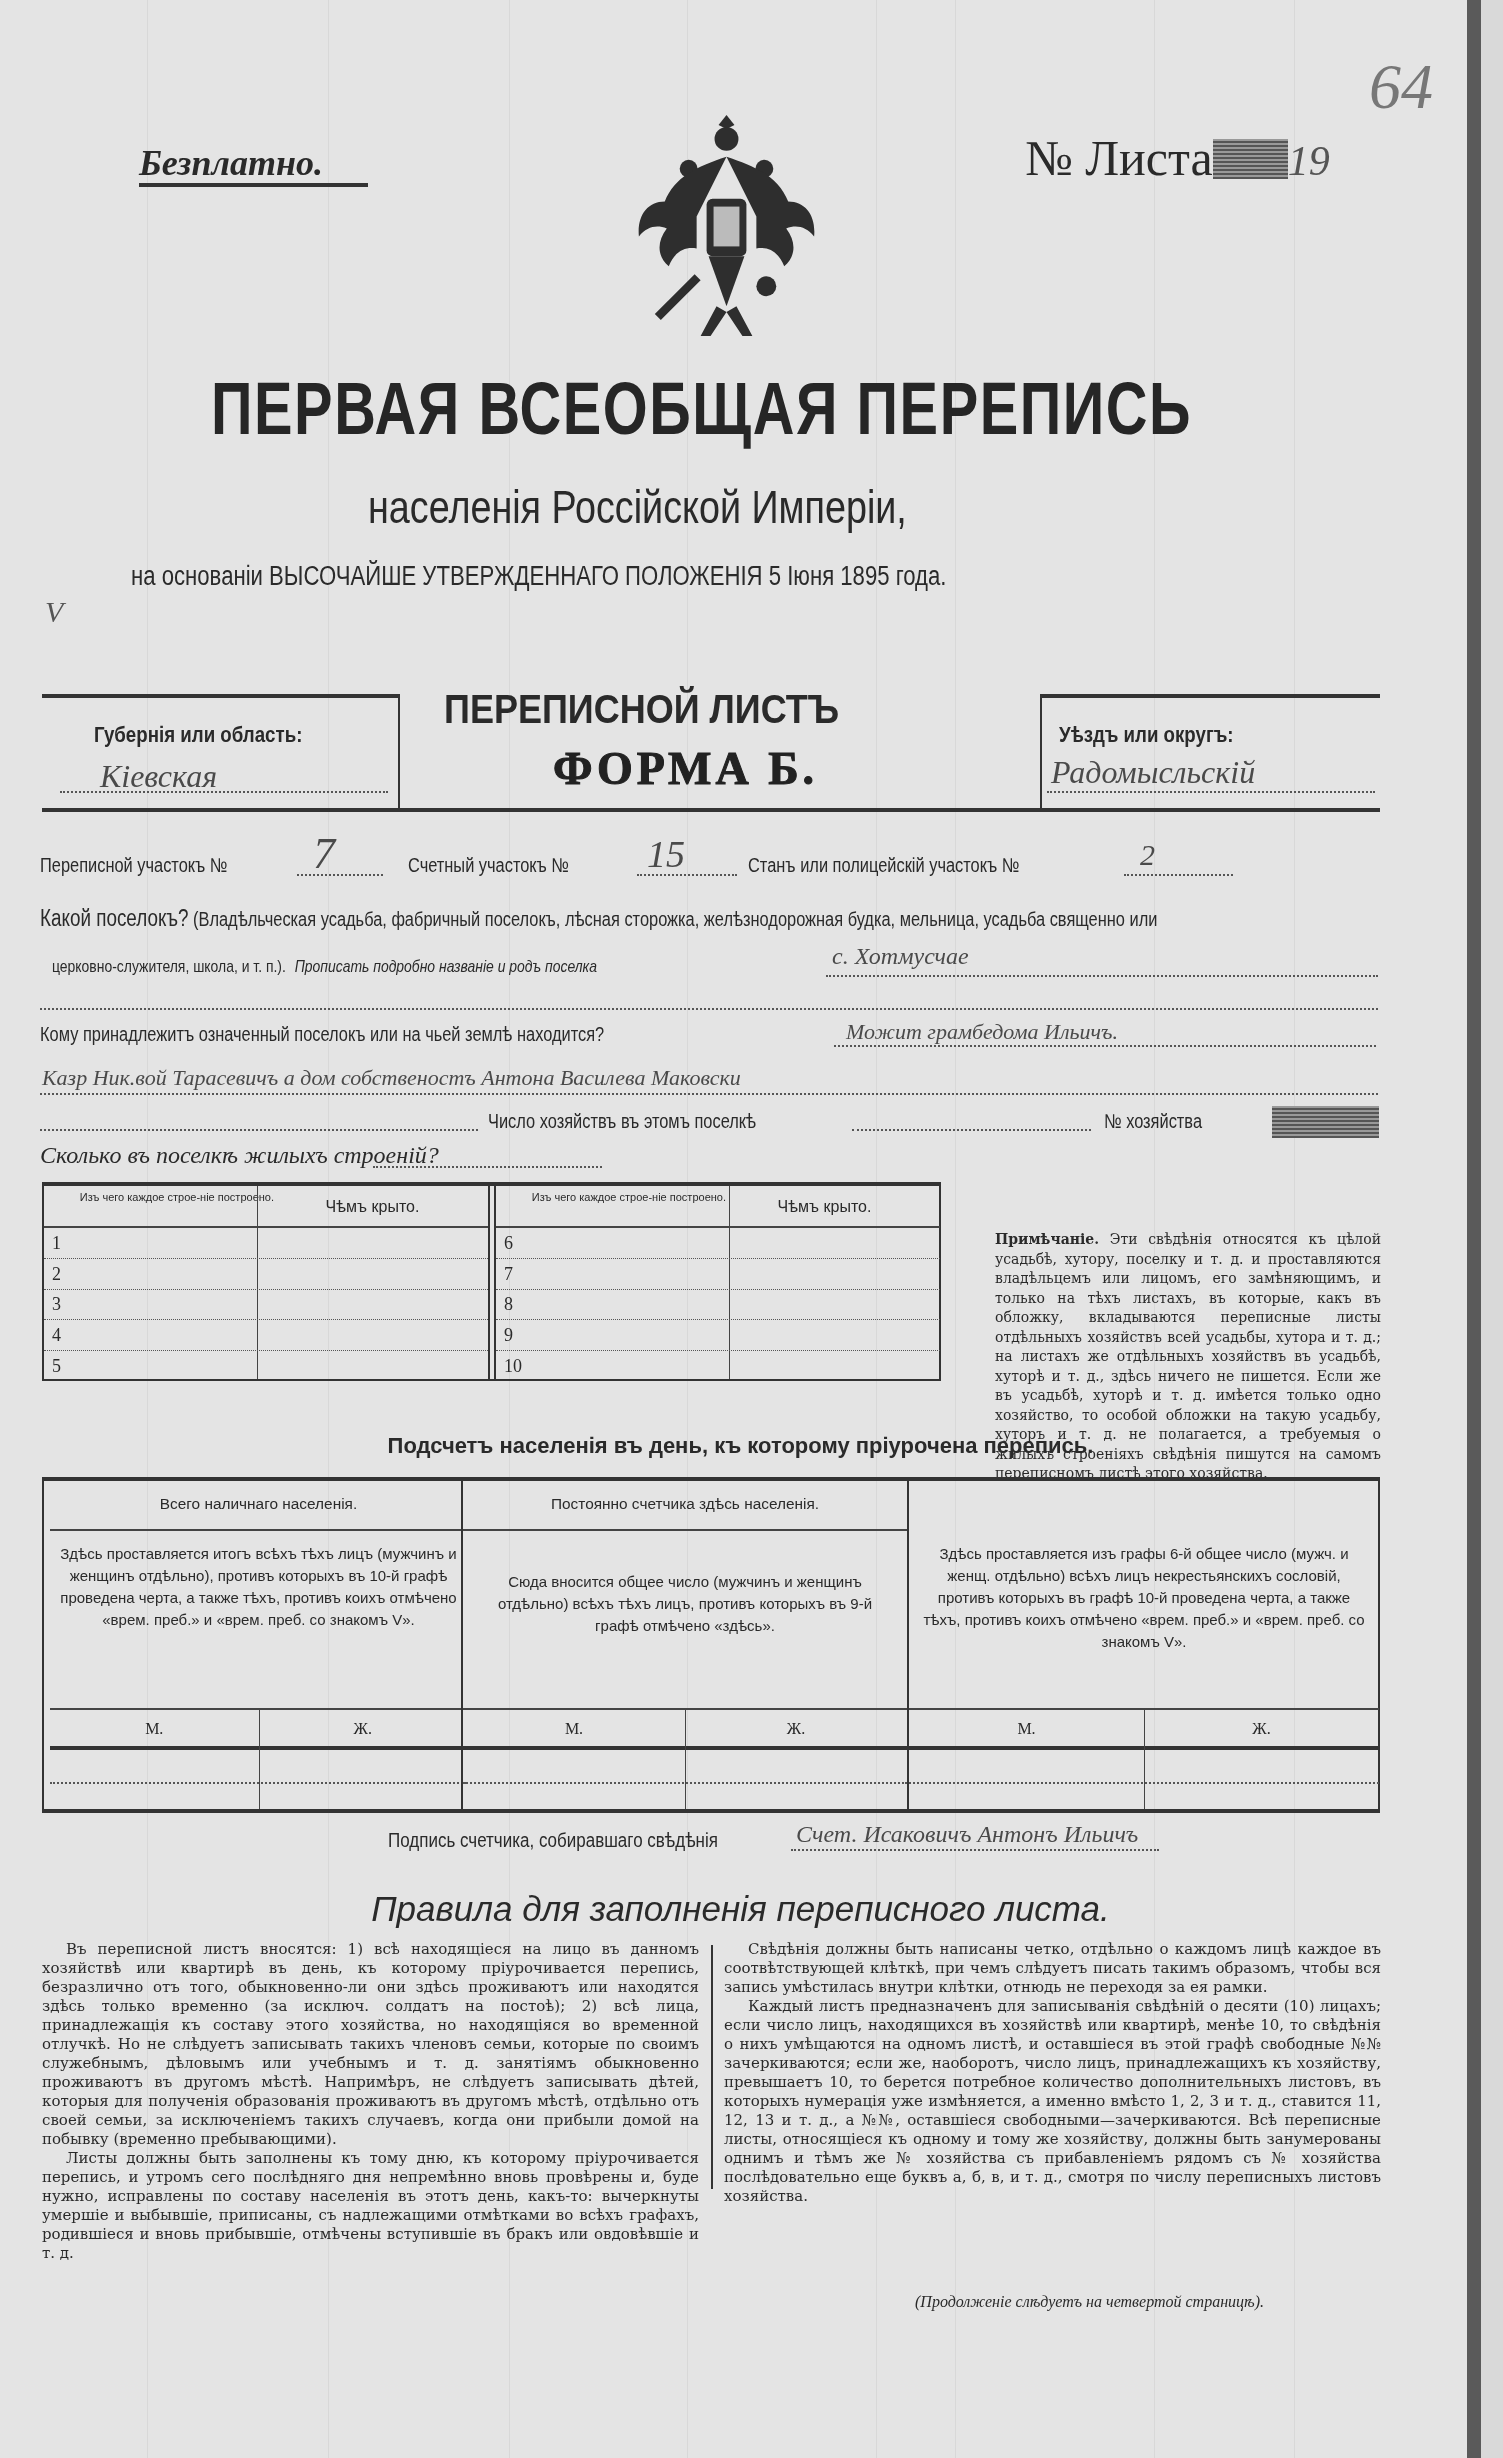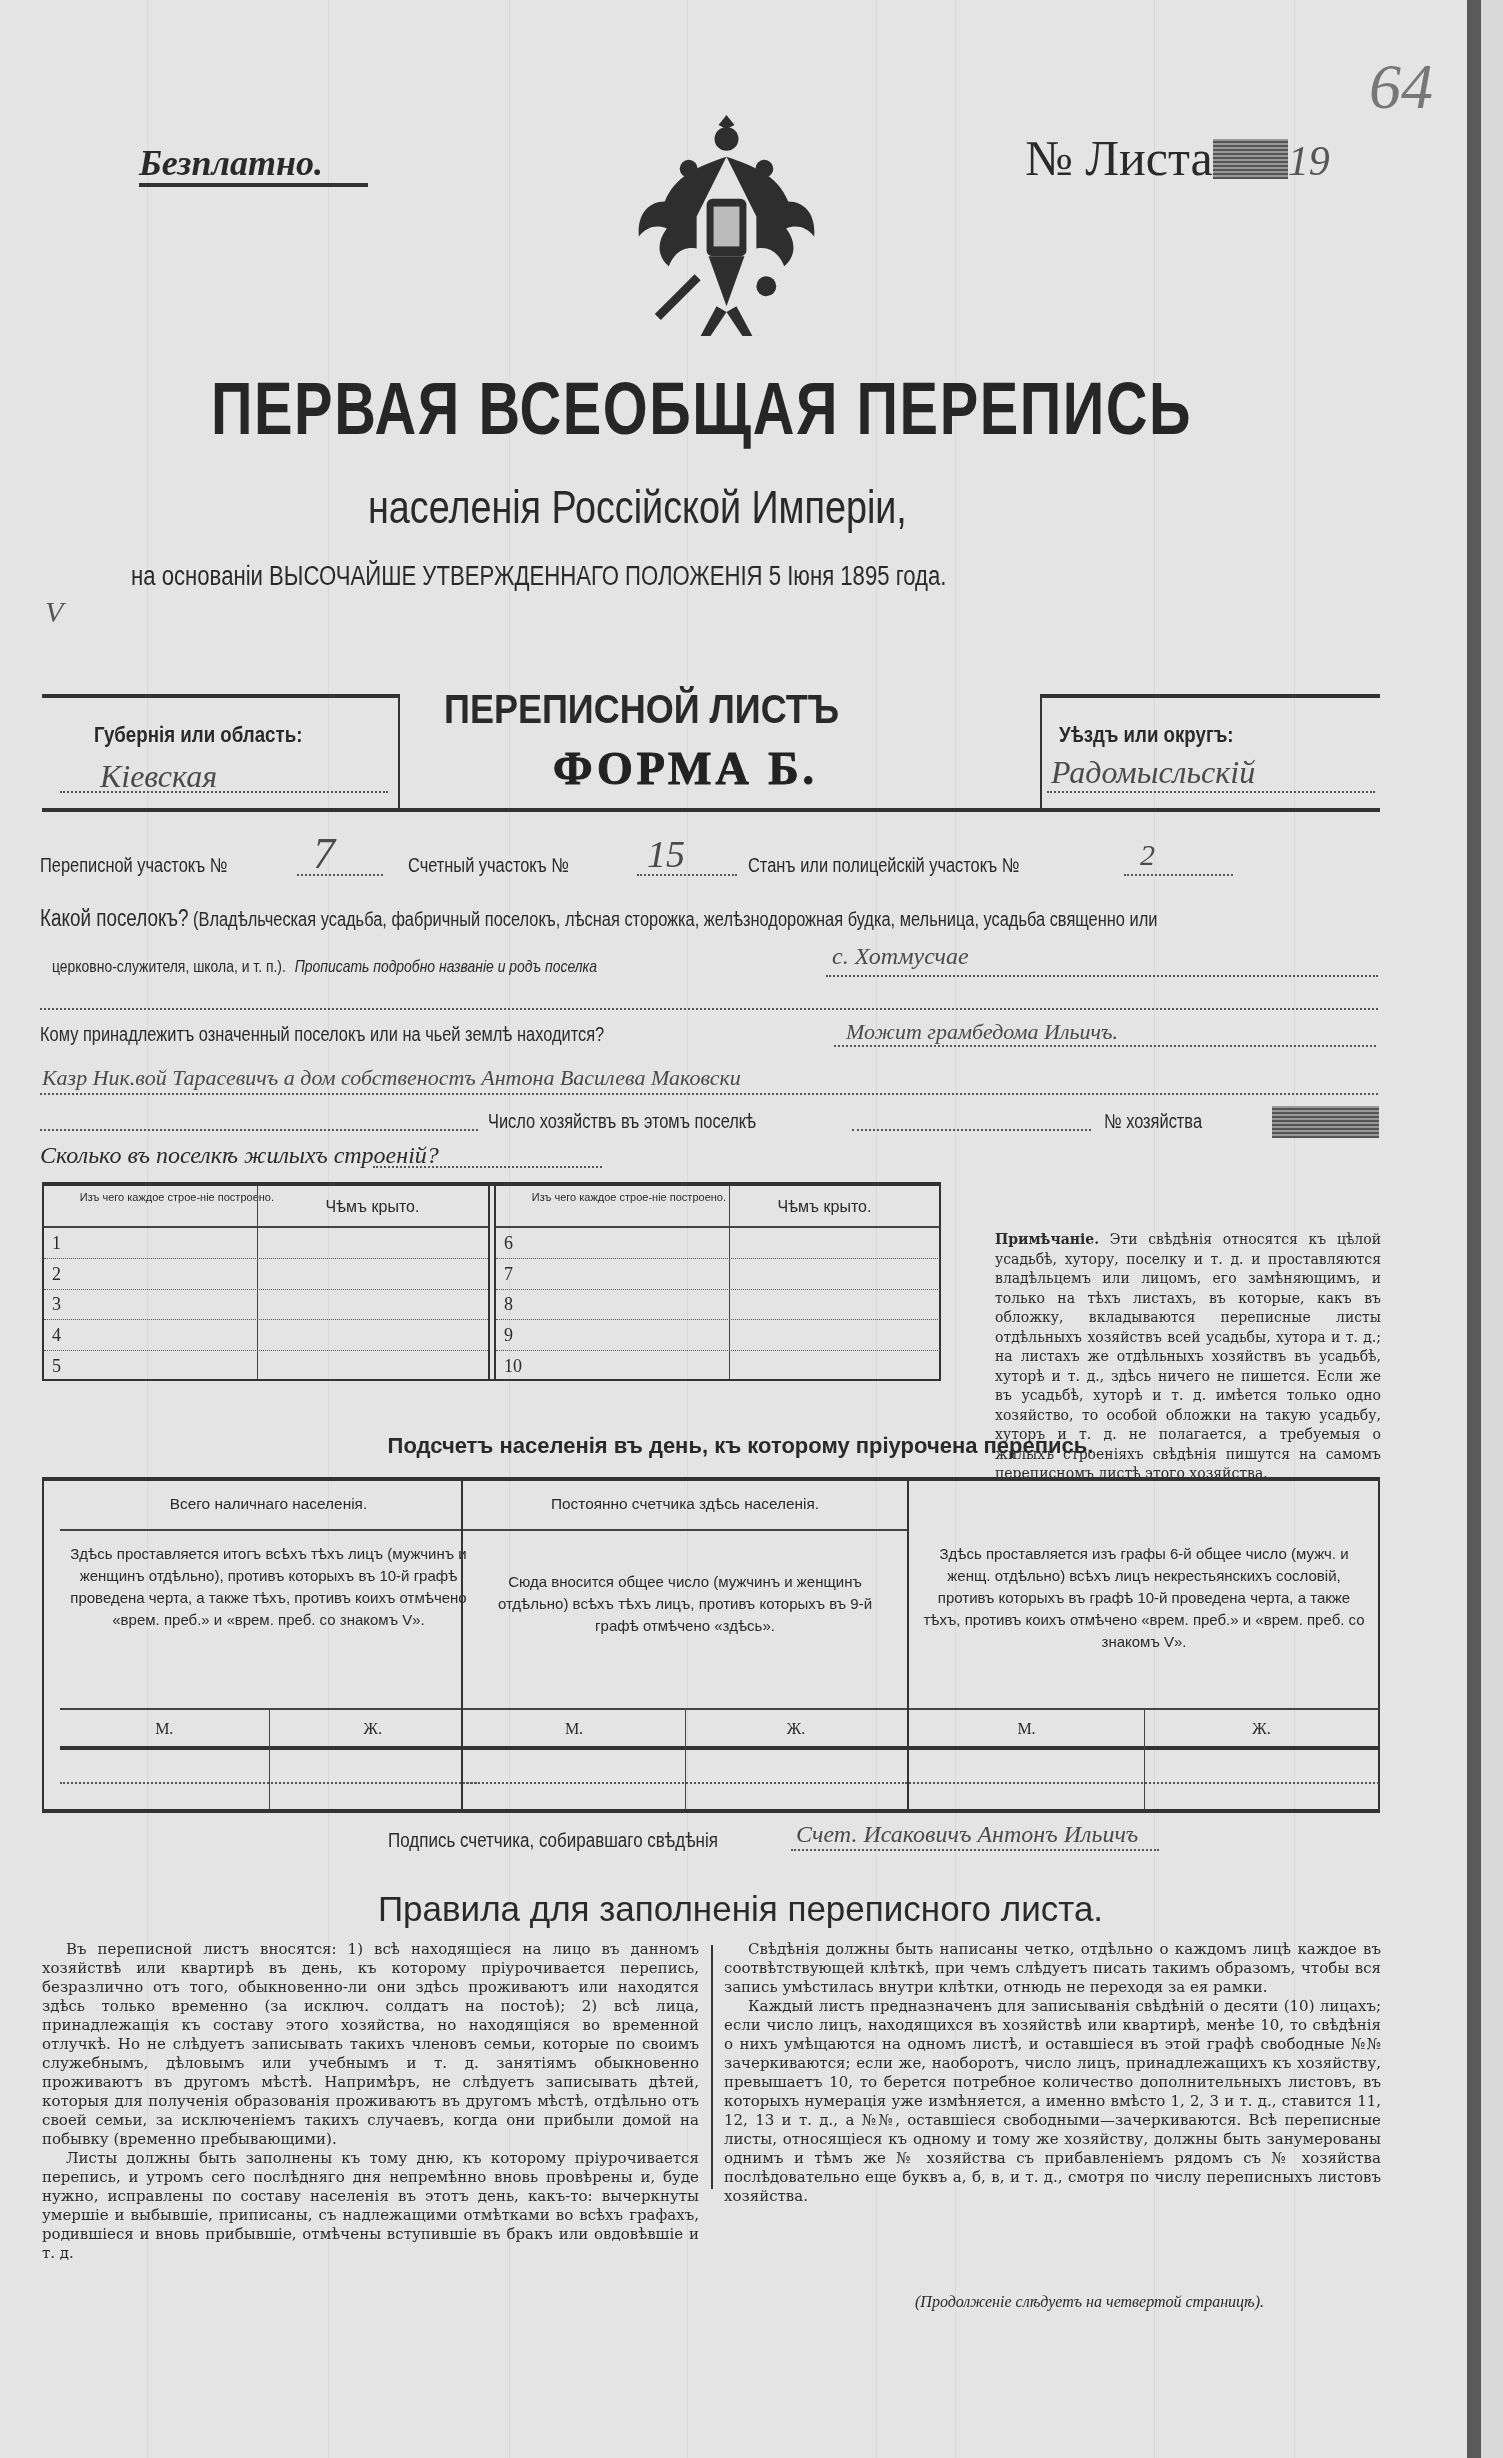--- a/index.html
+++ b/index.html
@@ -60,21 +60,21 @@
   .ptable .col .d { position: absolute; left: 0; right: 0; top: 50px; height: 179px; text-align: center; padding: 12px 10px;
     font-family: "Liberation Sans Narrow","Liberation Sans", sans-serif; font-size: 15px; line-height: 22px; border-bottom: 2px solid #444; }
   .ptable .col .mw { position: absolute; left: 0; right: 0; top: 229px; height: 40px; border-bottom: 4px solid #333; }
   .ptable .col .mw span { position: absolute; top: 10px; width: 50%; text-align: center; font-size: 16px; }
   .ptable .col .mw .m { left: 0; } .ptable .col .mw .z { right: 0; }
   .ptable .col .split { position: absolute; top: 229px; bottom: 0; left: 50%; width: 1px; background: #444; }
   .ptable .col .dots { position: absolute; left: 0; right: 0; top: 301px; border-bottom: 2px dotted #555; }
   .ptable .sep { position: absolute; top: 0; bottom: 0; width: 2px; background: #333; }
   .signature { position: absolute; left: 388px; top: 1829px; font-size: 20px; font-family: "Liberation Sans Narrow","Liberation Sans", sans-serif; transform: scaleX(0.85); transform-origin: left top; white-space: nowrap; }
   .rules-title { position: absolute; left: 0; width: 1481px; top: 1889px; text-align: center;
-    font-family: "Liberation Sans", sans-serif; font-size: 35px; }
+    font-family: "Liberation Sans", sans-serif; font-size: 35px; font-style: italic; }
   .rules-col { position: absolute; top: 1940px; width: 657px; font-size: 15px; line-height: 19px; text-align: justify;
     font-family: "DejaVu Serif", serif; }
   .rules-col p { text-indent: 24px; }
   .rules-divider { position: absolute; left: 711px; top: 1945px; width: 2px; height: 244px; background: #333; }
   .cont { position: absolute; left: 915px; top: 2293px; font-style: italic; font-size: 16px; }
   .margin-tick { position: absolute; left: 45px; top: 595px; font-size: 30px; color: #555; }
   .sheet-handnum { position: absolute; left: 1369px; top: 50px; font-size: 64px; color: #777; }
 </style>
 </head>
 <body>
@@ -225,21 +225,21 @@
     </div>
   </div>
 
   <div class="note">
     <b>Примѣчаніе.</b>
     <span>Эти свѣдѣнія относятся къ цѣлой усадьбѣ, хутору, поселку и т. д. и проставляются владѣльцемъ или лицомъ, его замѣняющимъ, и только на тѣхъ листахъ, въ которые, какъ въ обложку, вкладываются переписные листы отдѣльныхъ хозяйствъ всей усадьбы, хутора и т. д.; на листахъ же отдѣльныхъ хозяйствъ въ усадьбѣ, хуторѣ и т. д., здѣсь ничего не пишется. Если же въ усадьбѣ, хуторѣ и т. д. имѣется только одно хозяйство, то особой обложки на такую усадьбу, хуторъ и т. д. не полагается, а требуемыя о жилыхъ строеніяхъ свѣдѣнія пишутся на самомъ переписномъ листѣ этого хозяйства.</span>
   </div>
 
   <div class="count-title">Подсчетъ населенія въ день, къ которому пріурочена перепись.</div>
   <div class="ptable">
-    <div class="col" style="left:16px; width:417px;">
+    <div class="col" style="left:6px; width:417px;">
       <div class="h">Всего наличнаго населенія.</div>
       <div class="d">Здѣсь проставляется итогъ всѣхъ тѣхъ лицъ (мужчинъ и женщинъ отдѣльно), противъ которыхъ въ 10-й графѣ проведена черта, а также тѣхъ, противъ коихъ отмѣчено «врем. преб.» и «врем. преб. со знакомъ V».</div>
       <div class="mw">
         <span class="m">М.</span>
         <span class="z">Ж.</span>
       </div>
       <div class="split"></div>
       <div class="dots"></div>
     </div>
     <div class="sep" style="left:417px"></div>

